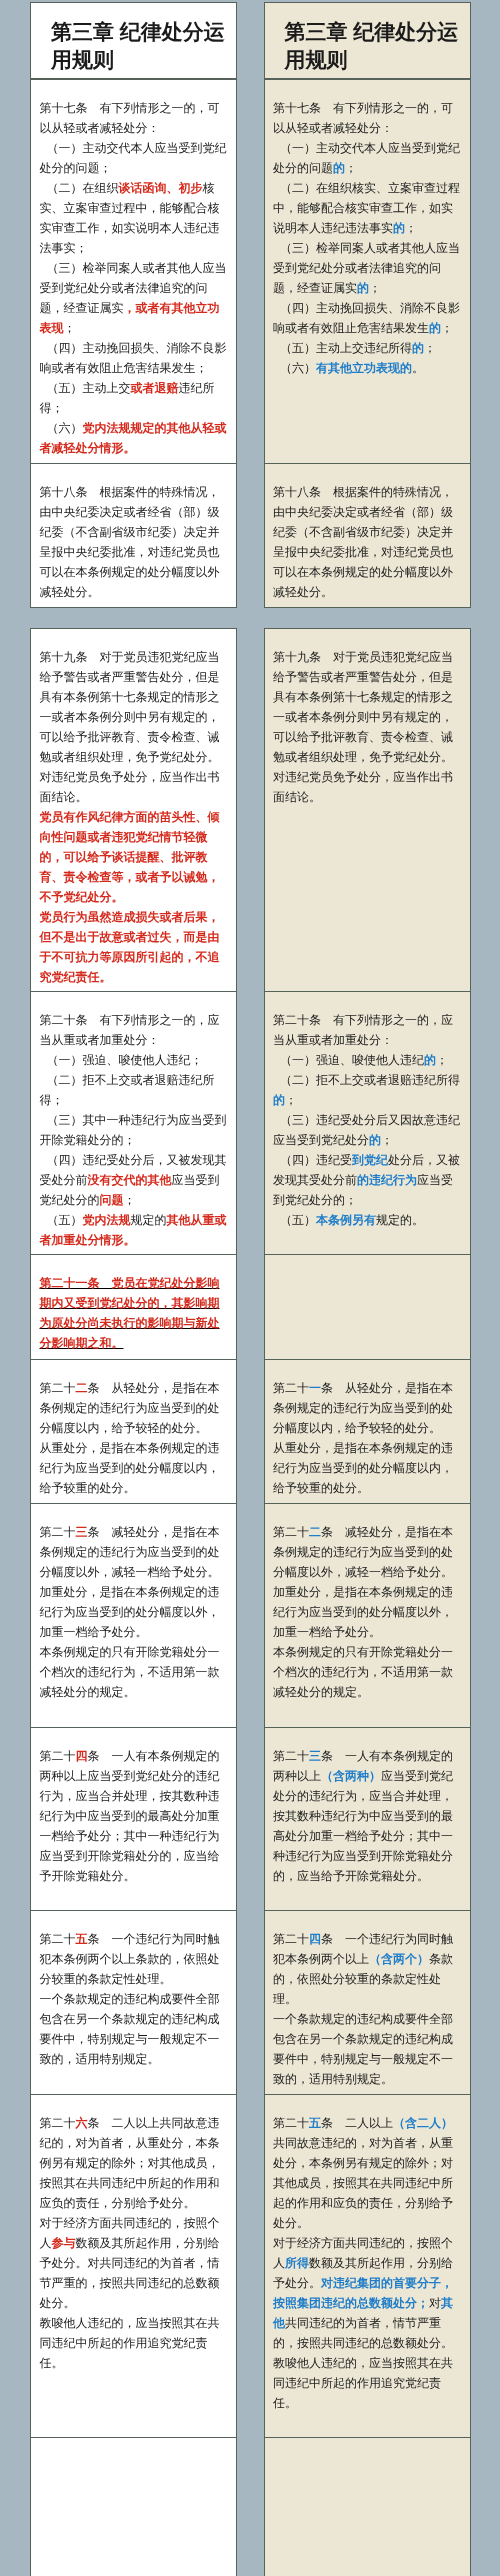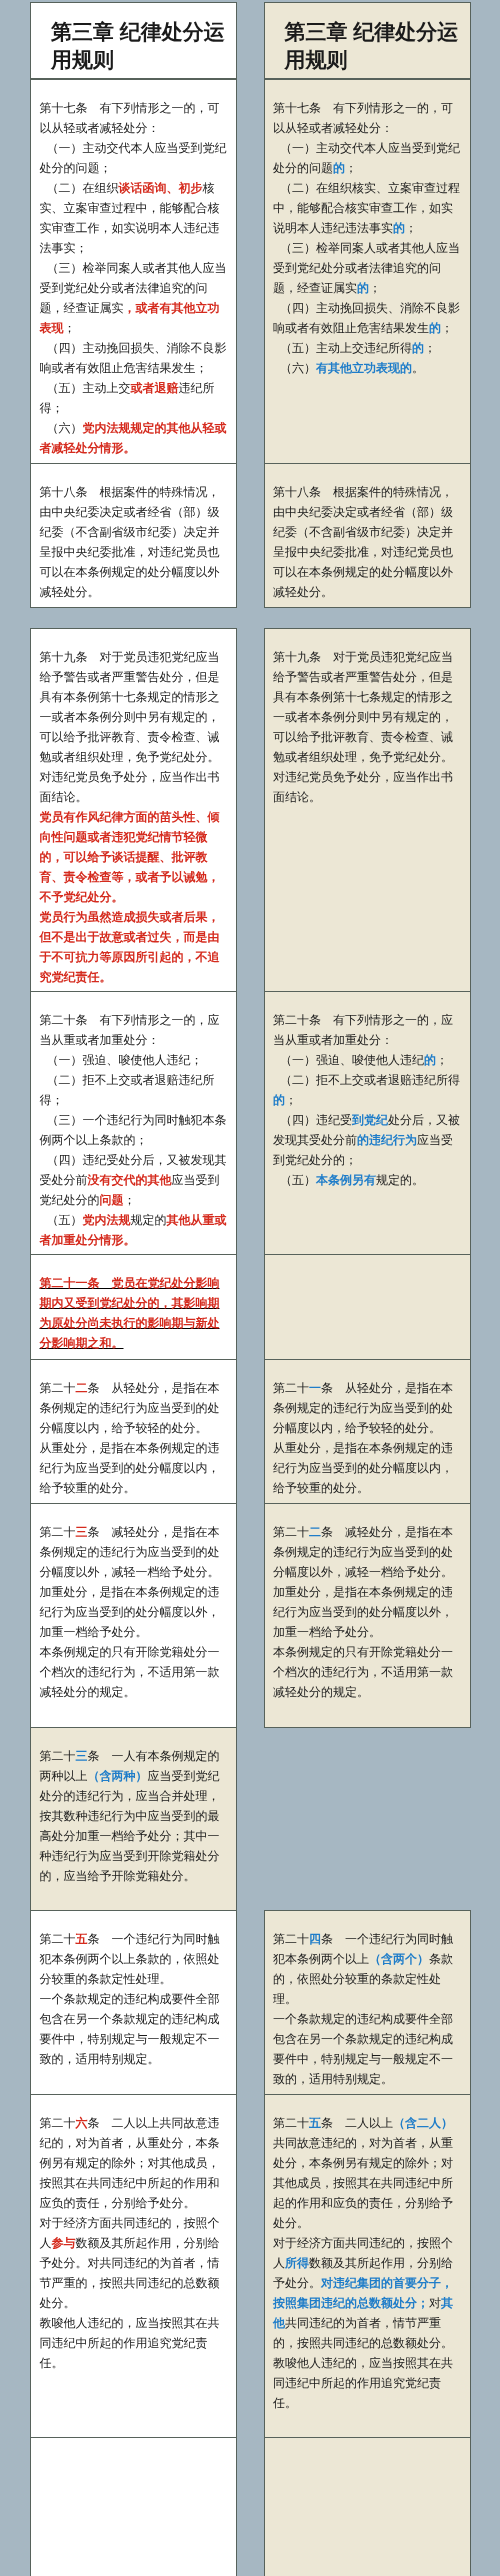--- a/index.html
+++ b/index.html
@@ -84,28 +84,29 @@
         </div>
         <div class="cell R">
           <div class="para"><span class="sk">第十九条　对于党员违犯党纪应当给予警告或者严重警告处分，但是具有本条例第十七条规定的情形之一或者本条例分则中另有规定的，可以给予批评教育、责令检查、诫勉或者组织处理，免予党纪处分。对违纪党员免予处分，应当作出书面结论。</span></div>
         </div>
       </div>
       <div class="row" style="min-height: 264px; border-radius: 12px;">
         <div class="cell L">
           <div class="para"><span class="sk">第二十条　有下列情形之一的，应当从重或者加重处分：</span></div>
           <div class="para ind"><span class="sk">（一）强迫、唆使他人违纪；</span></div>
           <div class="para ind"><span class="sk">（二）拒不上交或者退赔违纪所得；</span></div>
-          <div class="para ind"><span class="sk">（三）一个违纪行为同时触犯本条例两个以上条款的；</span></div>
+          <div class="para ind"><span class="sk">（三）其中一种违纪行为应当受到开除党籍处分的；</span></div>
           <div class="para ind"><span class="sk">（四）违纪受处分后，又被发现其受处分前</span><span class="sr">没有交代的其他</span><span class="sk">应当受到党纪处分的</span><span class="sr">问题</span><span class="sk">；</span></div>
           <div class="para ind"><span class="sk">（五）</span><span class="sr">党内法规</span><span class="sk">规定的</span><span class="sr">其他从重或者加重处分情形。</span></div>
         </div>
         <div class="cell R">
           <div class="para"><span class="sk">第二十条　有下列情形之一的，应当从重或者加重处分：</span></div>
           <div class="para ind"><span class="sk">（一）强迫、唆使他人违纪</span><span class="sb">的</span><span class="sk">；</span></div>
           <div class="para ind"><span class="sk">（二）拒不上交或者退赔违纪所得</span><span class="sb">的</span><span class="sk">；</span></div>
+          <div class="para ind"><span class="sk">（三）违纪受处分后又因故意违纪应当受到党纪处分</span><span class="sb">的</span><span class="sk">；</span></div>
           <div class="para ind"><span class="sk">（四）违纪受</span><span class="sb">到党纪</span><span class="sk">处分后，又被发现其受处分前</span><span class="sb">的违纪行为</span><span class="sk">应当受到党纪处分的；</span></div>
           <div class="para ind"><span class="sk">（五）</span><span class="sb">本条例另有</span><span class="sk">规定的。</span></div>
         </div>
       </div>
       <div class="row" style="min-height: 106px; text-decoration: underline;">
         <div class="cell L">
           <div class="para"><span class="sr">第二十一条　党员在党纪处分影响期内又受到党纪处分的，其影响期为原处分尚未执行的影响期与新处分影响期之和。</span></div>
         </div>
         <div class="cell R"></div>
       </div>
@@ -125,20 +126,23 @@
           <div class="para"><span class="sk">加重处分，是指在本条例规定的违纪行为应当受到的处分幅度以外，加重一档给予处分。</span></div>
           <div class="para"><span class="sk">本条例规定的只有开除党籍处分一个档次的违纪行为，不适用第一款减轻处分的规定。</span></div>
         </div>
         <div class="cell R">
           <div class="para"><span class="sk">第二十</span><span class="sb">二</span><span class="sk">条　减轻处分，是指在本条例规定的违纪行为应当受到的处分幅度以外，减轻一档给予处分。</span></div>
           <div class="para"><span class="sk">加重处分，是指在本条例规定的违纪行为应当受到的处分幅度以外，加重一档给予处分。</span></div>
           <div class="para"><span class="sk">本条例规定的只有开除党籍处分一个档次的违纪行为，不适用第一款减轻处分的规定。</span></div>
         </div>
       </div>
       <div class="row" style="min-height: 184px;">
+        <div class="cell L">
+          <div class="para"><span class="sk">第二十</span><span class="sr">四</span><span class="sk">条　一人有本条例规定的两种以上应当受到党纪处分的违纪行为，应当合并处理，按其数种违纪行为中应当受到的最高处分加重一档给予处分；其中一种违纪行为应当受到开除党籍处分的，应当给予开除党籍处分。</span></div>
+        </div>
         <div class="cell R">
           <div class="para"><span class="sk">第二十</span><span class="sb">三</span><span class="sk">条　一人有本条例规定的两种以上</span><span class="sb">（含两种）</span><span class="sk">应当受到党纪处分的违纪行为，应当合并处理，按其数种违纪行为中应当受到的最高处分加重一档给予处分；其中一种违纪行为应当受到开除党籍处分的，应当给予开除党籍处分。</span></div>
         </div>
       </div>
       <div class="row" style="min-height: 186px;">
         <div class="cell L">
           <div class="para"><span class="sk">第二十</span><span class="sr">五</span><span class="sk">条　一个违纪行为同时触犯本条例两个以上条款的，依照处分较重的条款定性处理。</span></div>
           <div class="para"><span class="sk">一个条款规定的违纪构成要件全部包含在另一个条款规定的违纪构成要件中，特别规定与一般规定不一致的，适用特别规定。</span></div>
         </div>
         <div class="cell R">

